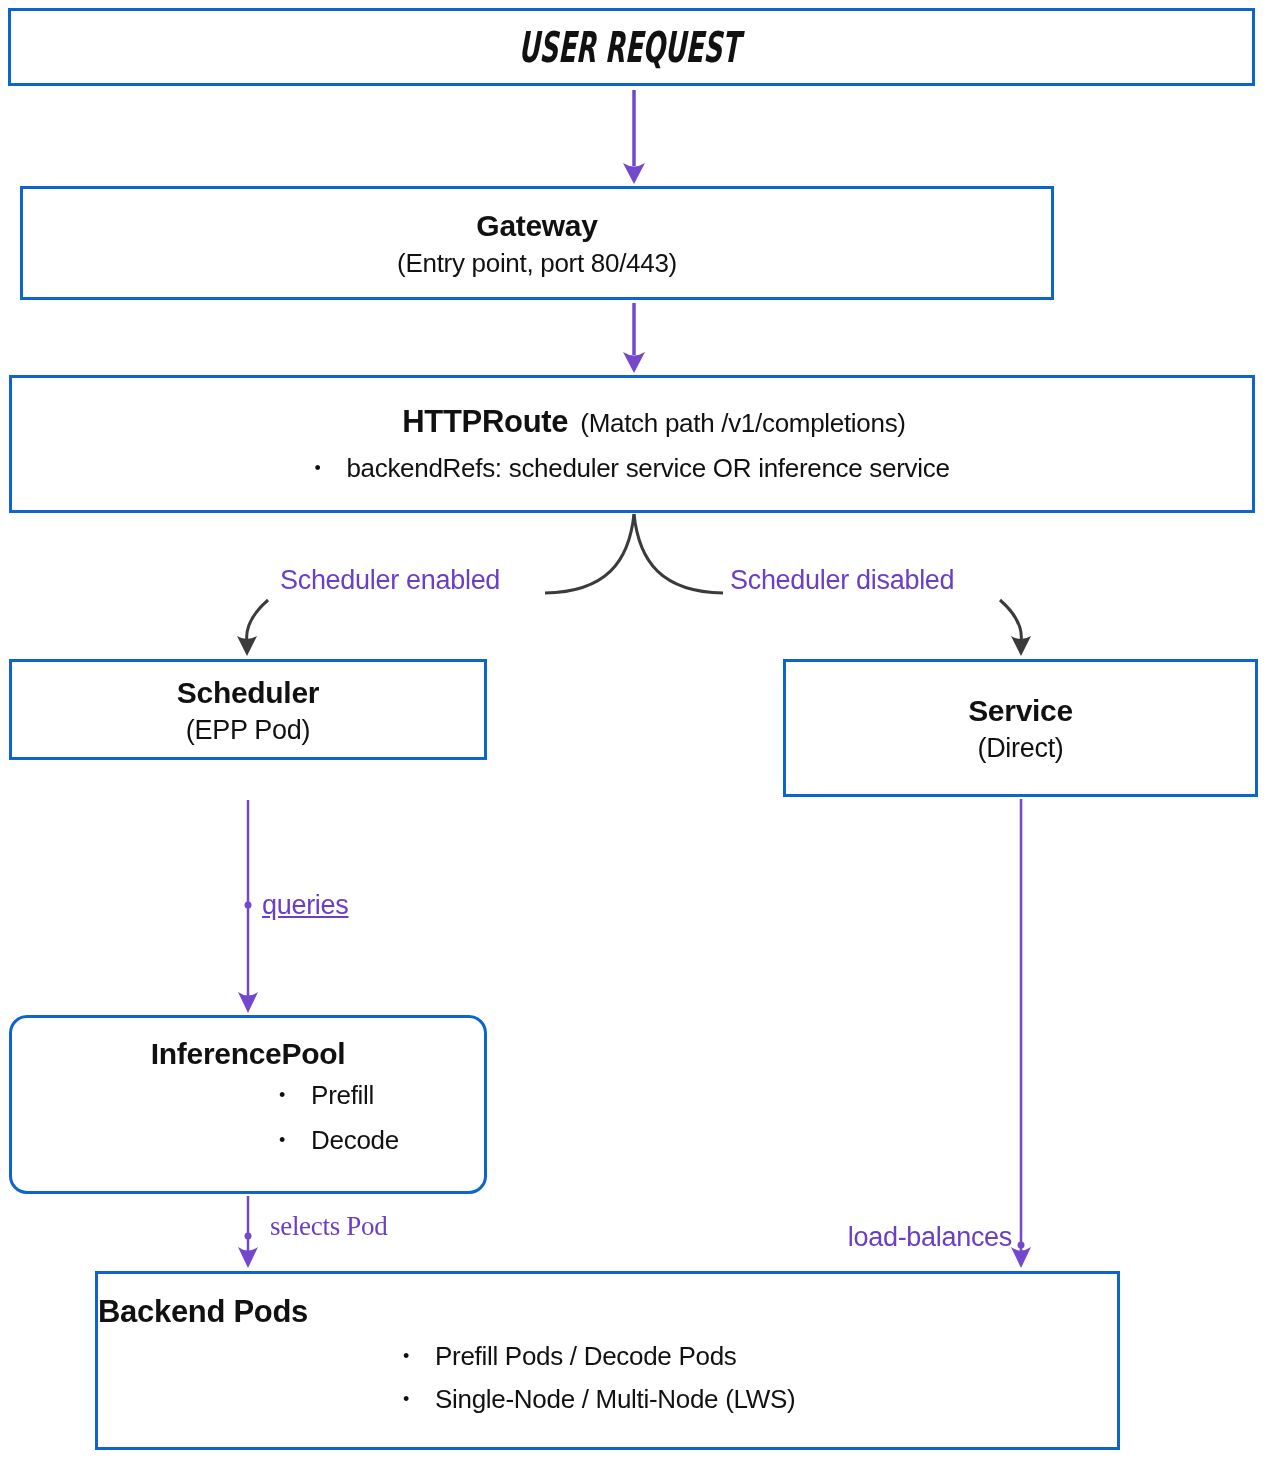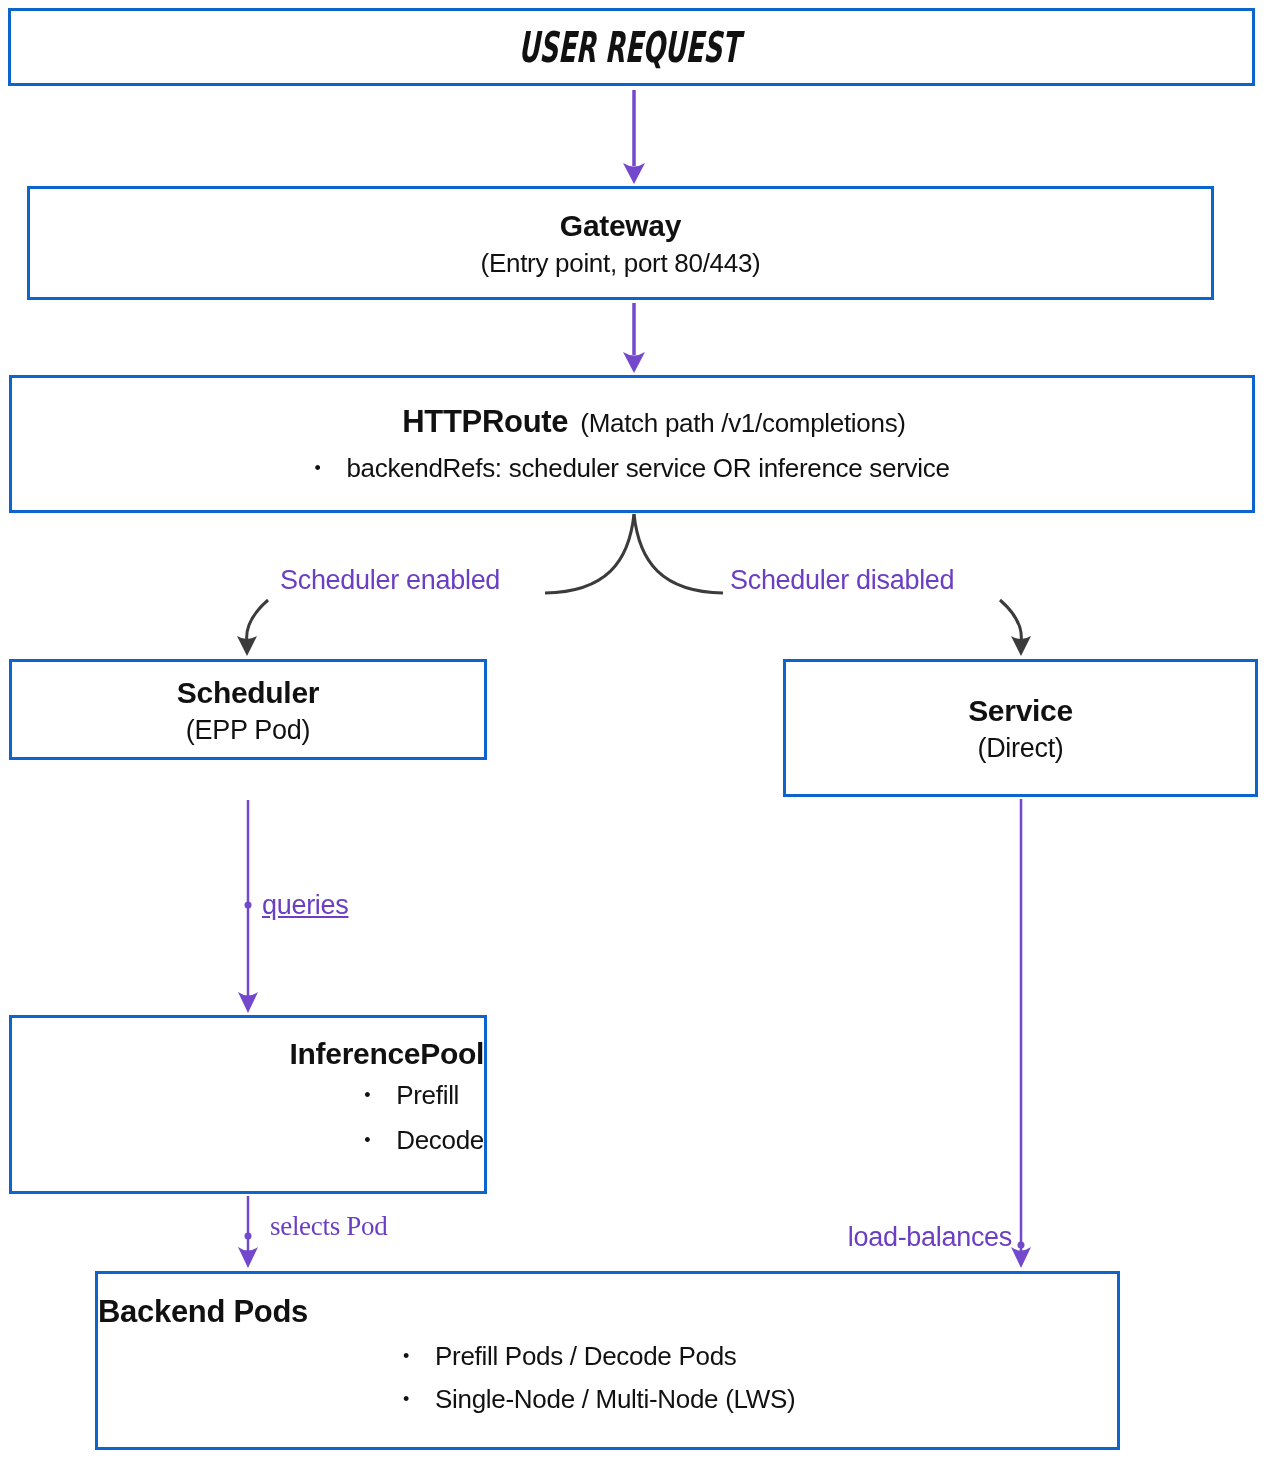--- a/index.html
+++ b/index.html
@@ -90,21 +90,21 @@
       <path class="p-line" stroke-width="2.5" d="M1021,799 L1021,1251"></path>
       <circle class="p-fill" cx="1021" cy="1245" r="3.5"></circle>
       <path class="p-fill" d="M1021,1268 L1011,1247 Q1021,1254 1031,1247 Z"></path>
     </g>
   </svg>
 
   <div class="node" style="left:8px;top:8px;width:1247px;height:78px;justify-content:center;">
     <div id="user-request-title">USER REQUEST</div>
   </div>
 
-  <div class="node" style="left:27px;top:186px;width:1187px;height:114px;justify-content:center;">
+  <div class="node" style="left:20px;top:186px;width:1034px;height:114px;justify-content:center;">
     <div class="node-title">Gateway</div>
     <div class="node-sub">(Entry point, port 80/443)</div>
   </div>
 
   <div class="node" style="left:9px;top:375px;width:1246px;height:138px;justify-content:center;gap:10px;">
     <div style="display:flex;align-items:baseline;gap:12px;">
       <span class="node-title" style="font-size:31px;margin-left:44px;">HTTPRoute</span>
       <span class="title-suffix">(Match path /v1/completions)</span>
     </div>
     <div class="bullet-row" style="line-height:32px;">
@@ -121,21 +121,21 @@
     <div class="node-sub" style="font-size:27px;">(EPP Pod)</div>
   </div>
 
   <div class="node" style="left:783px;top:659px;width:475px;height:138px;justify-content:center;">
     <div class="node-title">Service</div>
     <div class="node-sub" style="font-size:27px;">(Direct)</div>
   </div>
 
   <div class="edge-label" style="left:262px;top:888px;text-decoration:underline;">queries</div>
 
-  <div class="node" style="left:9px;top:1015px;width:478px;height:179px;align-items:flex-end;">
+  <div class="node" style="left:9px;top:1015px;width:478px;height:179px;align-items:center;border-radius:18px;">
     <div class="node-title" style="text-align:center;margin-top:16px;">InferencePool</div>
     <div style="margin-left:182px;">
       <div class="bullet-row">
         <span class="bdot">•</span>
         <span>Prefill</span>
       </div>
       <div class="bullet-row">
         <span class="bdot">•</span>
         <span>Decode</span>
       </div>

